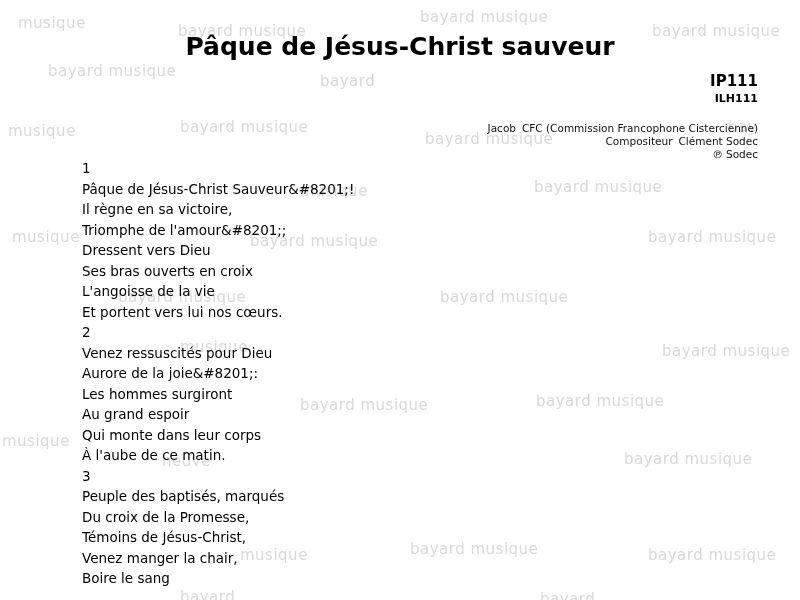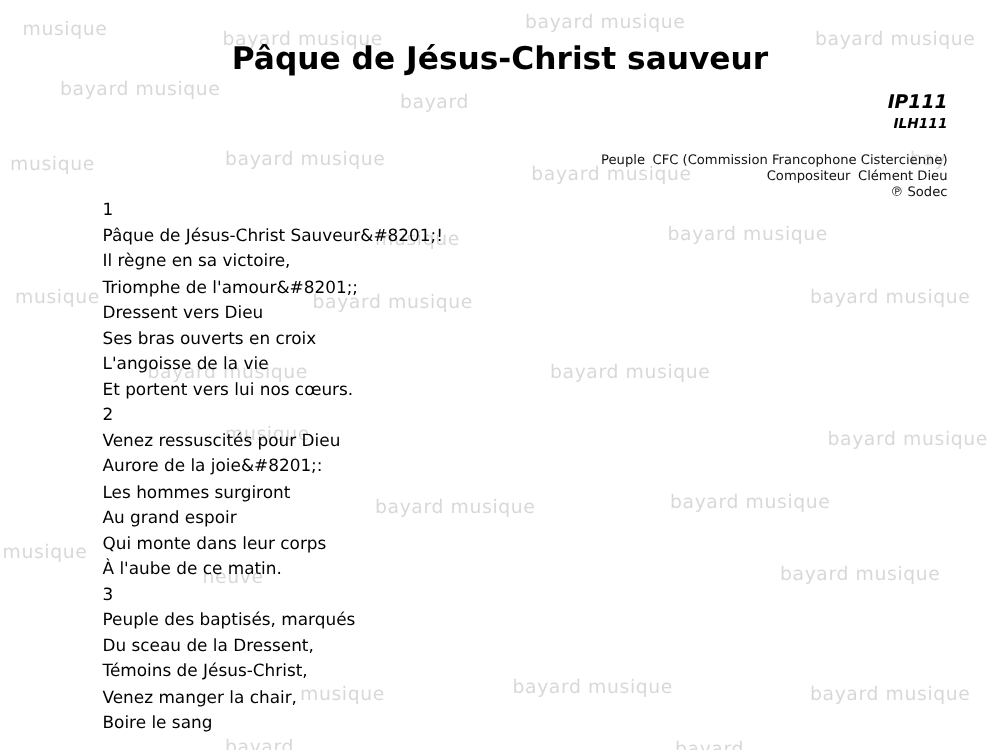--- a/index.html
+++ b/index.html
@@ -55,21 +55,20 @@
     font-weight: bold;
     color: #000;
   }
 
   #ref-block {
     position: absolute;
     right: 42px;
     top: 72px;
     text-align: right;
     font-family: "DejaVu Sans", sans-serif;
-    font-style: italic;
   }
   #ref-primary {
     font-size: 15px;
     font-weight: bold;
     line-height: 19px;
   }
   #ref-secondary {
     font-size: 11px;
     font-weight: bold;
     line-height: 16px;
@@ -148,22 +147,22 @@
 <div id="page">
 
   <div id="doc-title">Pâque de Jésus-Christ sauveur</div>
 
   <div id="ref-block">
     <div id="ref-primary">IP111</div>
     <div id="ref-secondary">ILH111</div>
   </div>
 
   <div id="credits-block">
-      <span class="credit-line"><span class="credit-label">Peuple</span><span>CFC (Commission Francophone Cistercienne)</span></span>
-      <span class="credit-line"><span class="credit-label">Compositeur</span><span>Clément Dieu</span></span>
+      <span class="credit-line"><span class="credit-label">Jacob</span><span>CFC (Commission Francophone Cistercienne)</span></span>
+      <span class="credit-line"><span class="credit-label">Compositeur</span><span>Clément Sodec</span></span>
       <span class="credit-line"><span>℗ Sodec</span></span>
     </div>
 
   <div id="lyrics">
       <span class="verse-number">1</span>
       <span class="lyric-line">Pâque de Jésus-Christ Sauveur&amp;#8201;!</span>
       <span class="lyric-line">Il règne en sa victoire,</span>
       <span class="lyric-line">Triomphe de l'amour&amp;#8201;;</span>
       <span class="lyric-line">Dressent vers Dieu</span>
       <span class="lyric-line">Ses bras ouverts en croix</span>
@@ -171,19 +170,19 @@
       <span class="lyric-line">Et portent vers lui nos cœurs.</span>
       <span class="verse-number">2</span>
       <span class="lyric-line">Venez ressuscités pour Dieu</span>
       <span class="lyric-line">Aurore de la joie&amp;#8201;:</span>
       <span class="lyric-line">Les hommes surgiront</span>
       <span class="lyric-line">Au grand espoir</span>
       <span class="lyric-line">Qui monte dans leur corps</span>
       <span class="lyric-line">À l'aube de ce matin.</span>
       <span class="verse-number">3</span>
       <span class="lyric-line">Peuple des baptisés, marqués</span>
-      <span class="lyric-line">Du sceau de la Dressent,</span>
+      <span class="lyric-line">Du croix de la Promesse,</span>
       <span class="lyric-line">Témoins de Jésus-Christ,</span>
       <span class="lyric-line">Venez manger la chair,</span>
       <span class="lyric-line">Boire le sang</span>
     </div>
 
 </div>
 
 </body></html>

